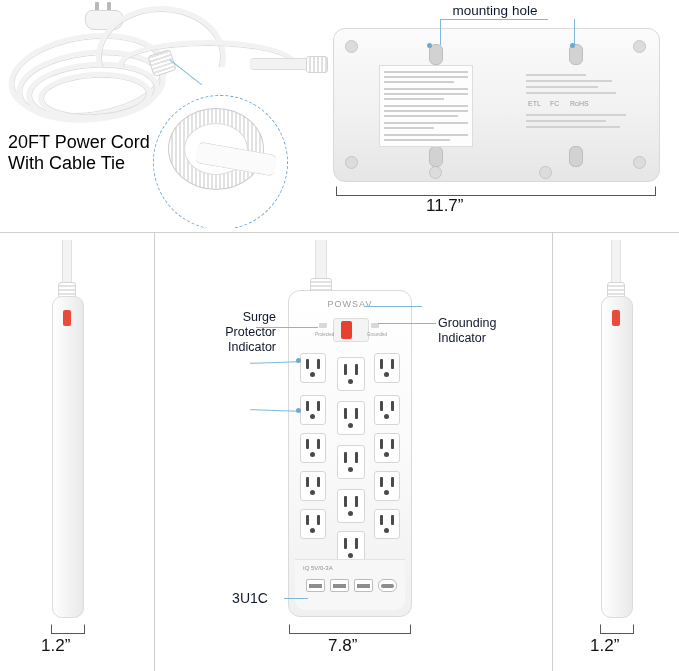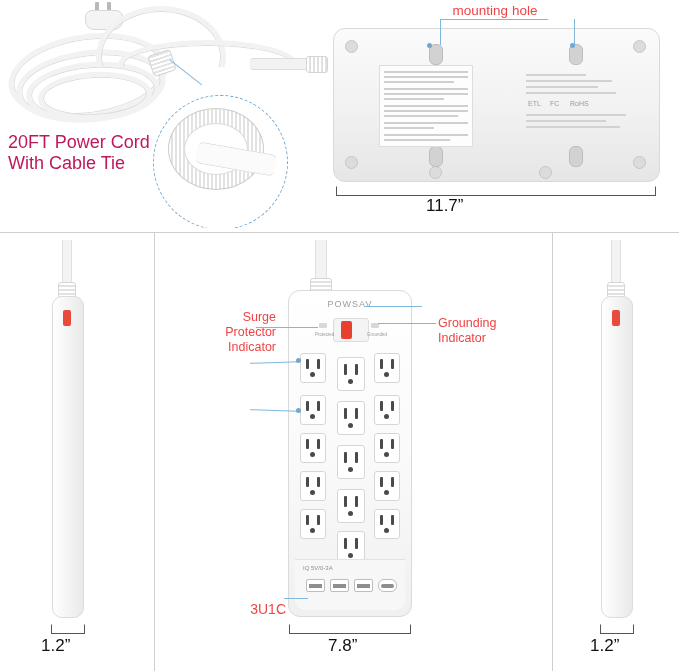--- a/index.html
+++ b/index.html
@@ -16,28 +16,28 @@
     height: 671px;
     background: #ffffff;
     overflow: hidden;
   }
   .divider {
     position: absolute;
     background: #cfcfcf;
   }
   .label {
     position: absolute;
-    color: #be185d;
+    color: #000000;
     font-family: "Liberation Sans", sans-serif;
     white-space: pre;
     line-height: 1.15;
   }
   .callout {
     position: absolute;
-    color: #ef4444;
+    color: #0f172a;
     font-size: 12.5px;
     text-align: center;
     white-space: pre;
     line-height: 1.2;
   }
   .dim {
     position: absolute;
     color: #111111;
     font-size: 17px;
     white-space: pre;
@@ -504,19 +504,19 @@
   <div class="callout" style="left:176px;top:310px;width:100px;text-align:right;">Surge
 Protector
 Indicator</div>
   <div class="leader" style="left:256px;top:327px;width:62px;"></div>
 
   <div class="leader" style="left:250px;top:362px;width:48px;transform:rotate(-2deg);"></div>
   <div class="leader" style="left:250px;top:410px;width:48px;transform:rotate(2deg);"></div>
   <div class="dot" style="left:296px;top:358px;"></div>
   <div class="dot" style="left:296px;top:408px;"></div>
 
-  <div class="callout" style="left:214px;top:590px;width:72px;text-align:right;font-size:14px;margin-top:11px;">3U1C</div>
+  <div class="callout" style="left:214px;top:590px;width:72px;font-size:14px;">3U1C</div>
   <div class="leader" style="left:284px;top:598px;width:24px;"></div>
 
   <div class="dimline" style="left:289px;top:624px;width:120px;border-top-color:transparent;border-bottom:1px solid #555;height:8px;"></div>
   <div class="dim" style="left:328px;top:636px;">7.8”</div>
 
 </div>
 
 </body></html>

